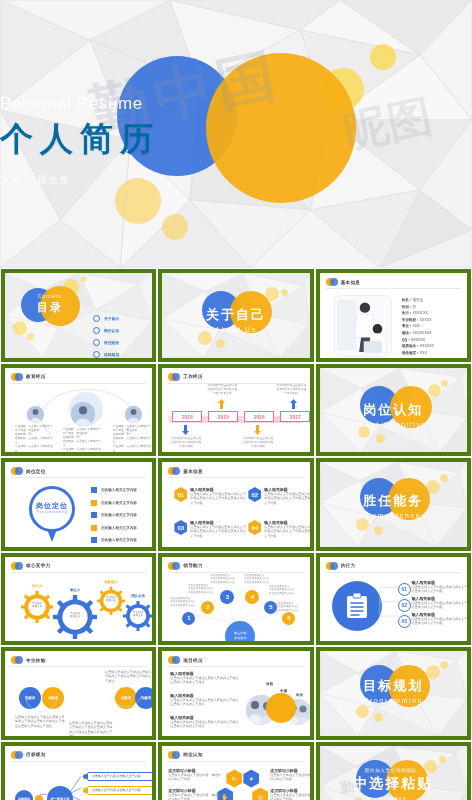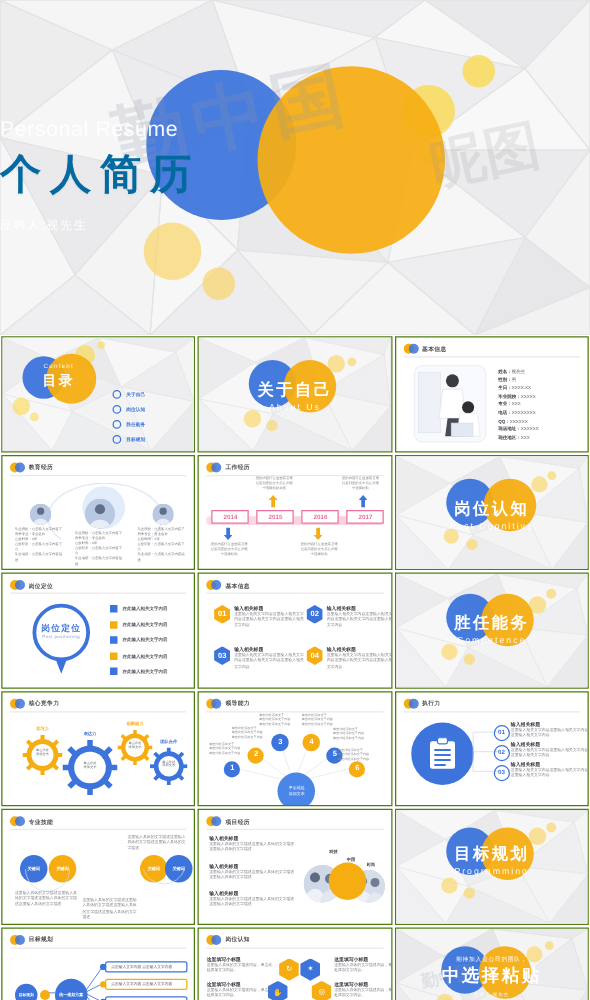--- a/index.html
+++ b/index.html
@@ -27,21 +27,21 @@
   .hero-cn{ color:#0369a1; font-size:33px; font-weight:700; letter-spacing:7px; margin-top:3px; text-shadow:0 1px 2px rgba(0,0,0,.08); }
   .hero-sub{ color:#fff; font-size:9.5px; letter-spacing:1.5px; margin-top:12px; opacity:.95;}
   .wm-hero{ position:absolute; left:90px; top:55px; font-size:58px; color:rgba(140,150,170,.22);
             transform:rotate(-12deg); font-weight:700; letter-spacing:6px; z-index:5; pointer-events:none;}
   .wm-hero2{ position:absolute; right:40px; top:95px; font-size:44px; color:rgba(150,150,150,.18);
             transform:rotate(-12deg); font-weight:700; z-index:5; pointer-events:none;}
 
   
   .grid{ position:absolute; top:268px; left:0; width:472px; height:532px;
          display:grid; grid-template-columns:repeat(3,1fr); grid-auto-rows:92.5px; gap:2px; background:#fff; padding:1px; }
-  .slide{ position:relative; overflow:hidden; background:#fff; border:1px solid #4d7c0f; }
+  .slide{ position:relative; overflow:hidden; background:#fff; border:4px solid #4d7c0f; }
   .slide .poly{ background:#f4f4f5; }
 
   
   .sec{ position:relative; overflow:hidden; }
   .sec .c{ position:absolute; border-radius:50%; }
   .sec .b{ background:#3c74dc; opacity:.95; }
   .sec .o{ background:#f6ad12; opacity:.95; }
   .sec .y{ background:#fbd94b; opacity:.8; }
   .sec .y2{ background:#f9d96d; opacity:.7; }
   .sec-txt{ position:absolute; left:0; right:0; top:33px; text-align:center; z-index:6; }

